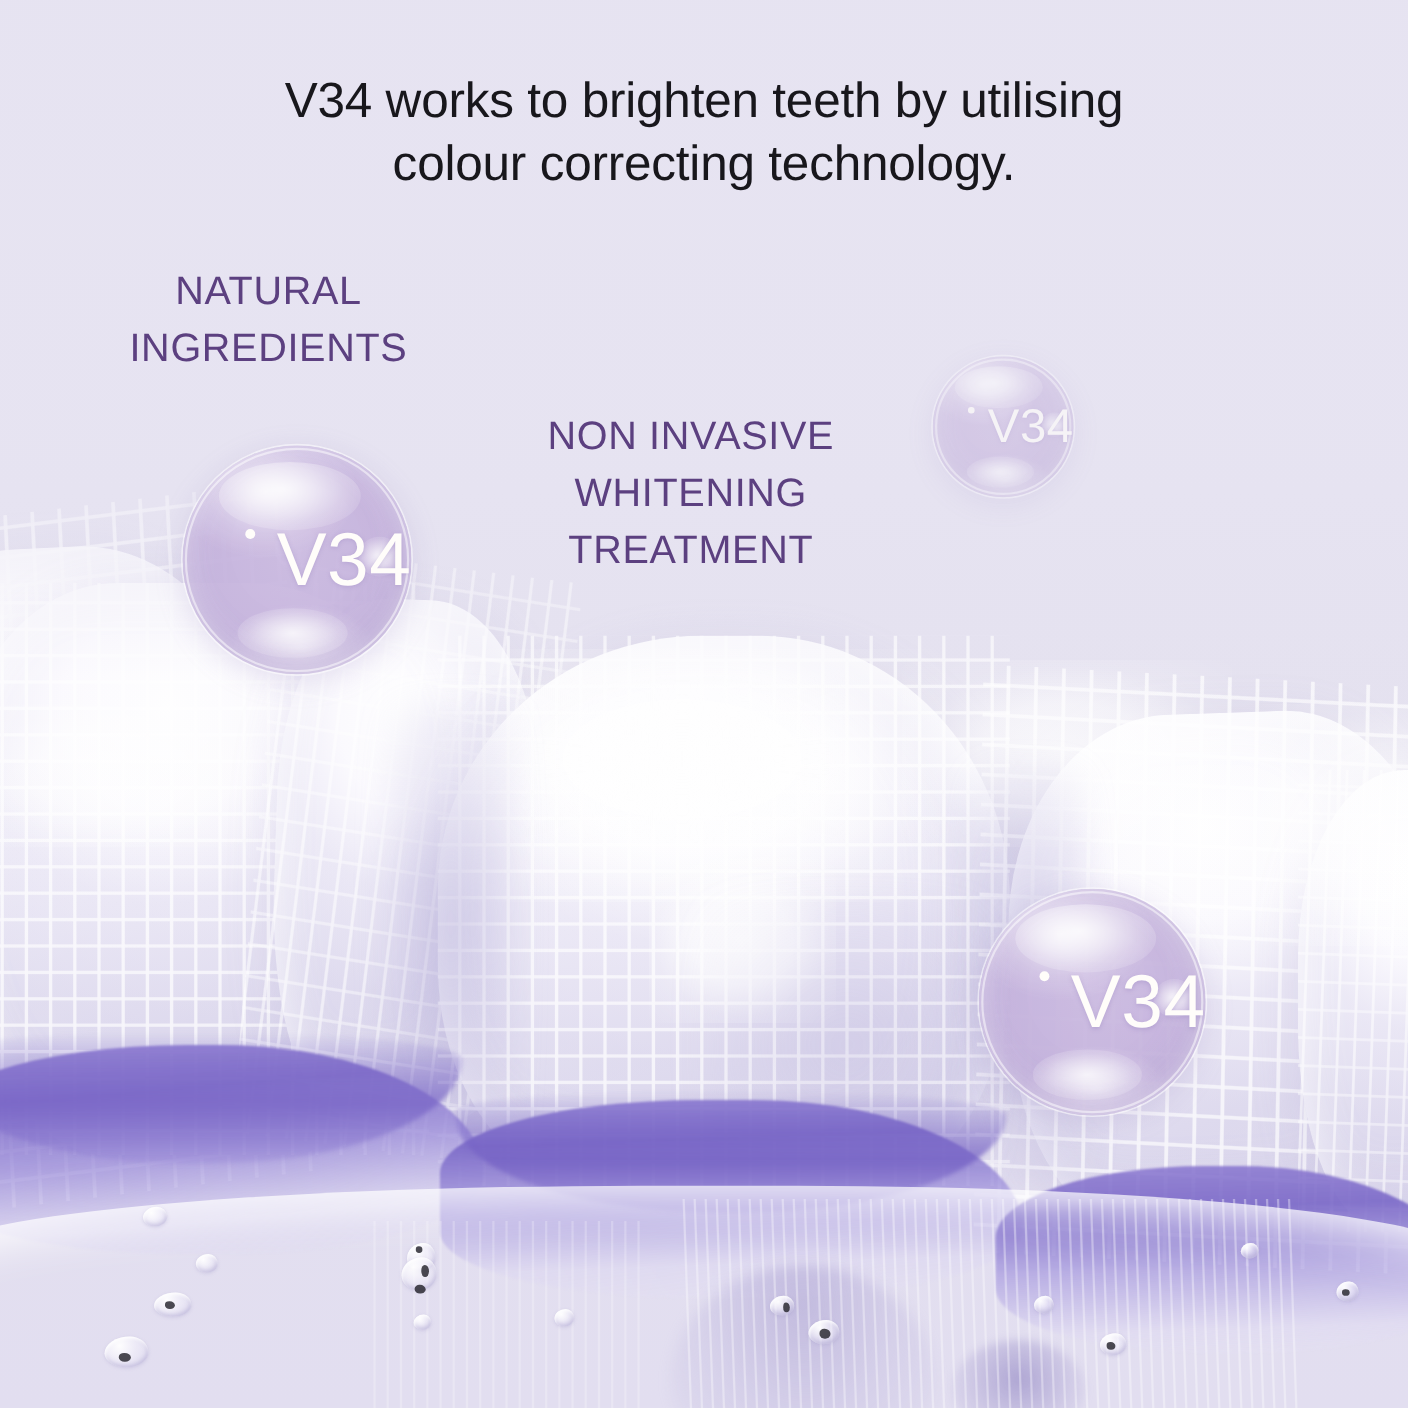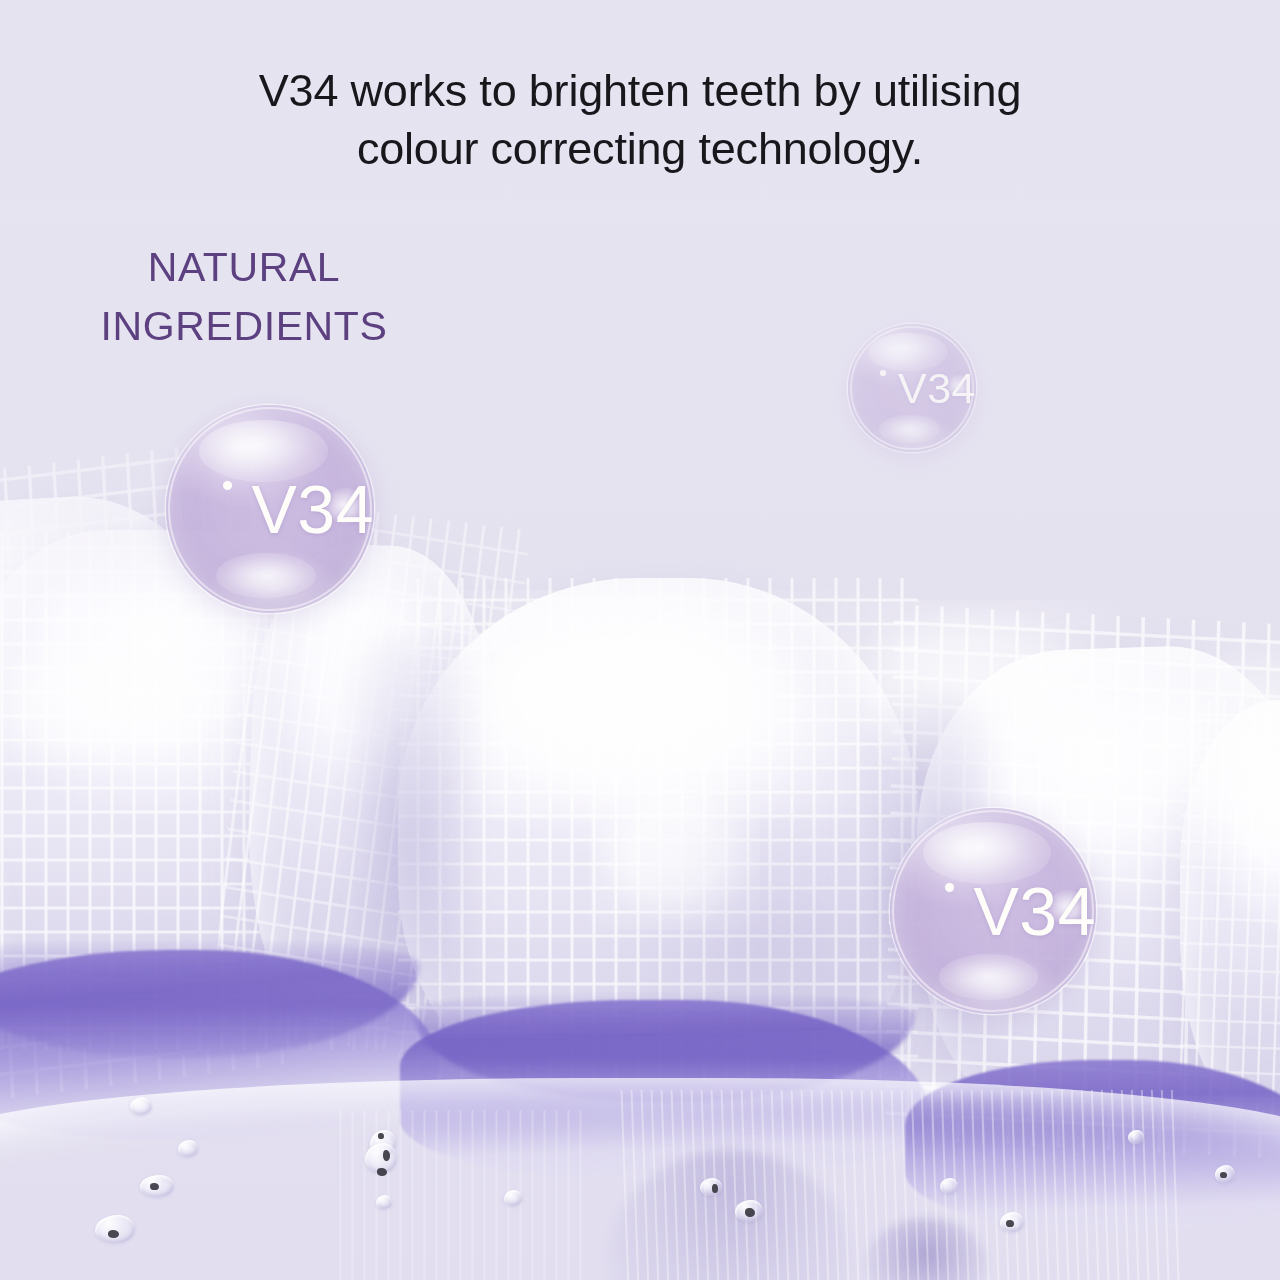--- a/index.html
+++ b/index.html
@@ -136,21 +136,21 @@
     line-height: 1.28;
     font-weight: 400;
     letter-spacing: -0.2px;
     white-space: pre-line;
   }
 
   
   .caption {
     position: absolute;
     color: #5c4080;
-    font-size: 41px;
+    font-size: 36px;
     line-height: 1.45;
     letter-spacing: 0.6px;
     text-align: center;
     white-space: pre-line;
     font-weight: 400;
   }
   #cap-natural   { left: 44px;  top: 238px; width: 400px; }
   #cap-noninv    { left: 440px; top: 370px; width: 376px; }
   #cap-color     { left: 880px; top: 432px; width: 400px; }
 
@@ -420,20 +420,23 @@
                   rgba(230,227,241,0) 70%);
                 pointer-events:none;"></div>
   </div>
 
   <div class="headline">V34 works to brighten teeth by utilising
 colour correcting technology.</div>
 
   <div class="caption" id="cap-natural">NATURAL
 INGREDIENTS</div>
 
+  <div class="caption" id="cap-noninv">NON INVASIVE
+WHITENING
+TREATMENT</div>
 
 
   <div class="bubble" id="bubble-left">
     <div class="rim"></div>
     <div class="hi-top"></div>
     <div class="hi-bot"></div>
     <div class="hi-right"></div>
     <span class="mark">
       <span class="dot"></span>
       <span>V34</span>

